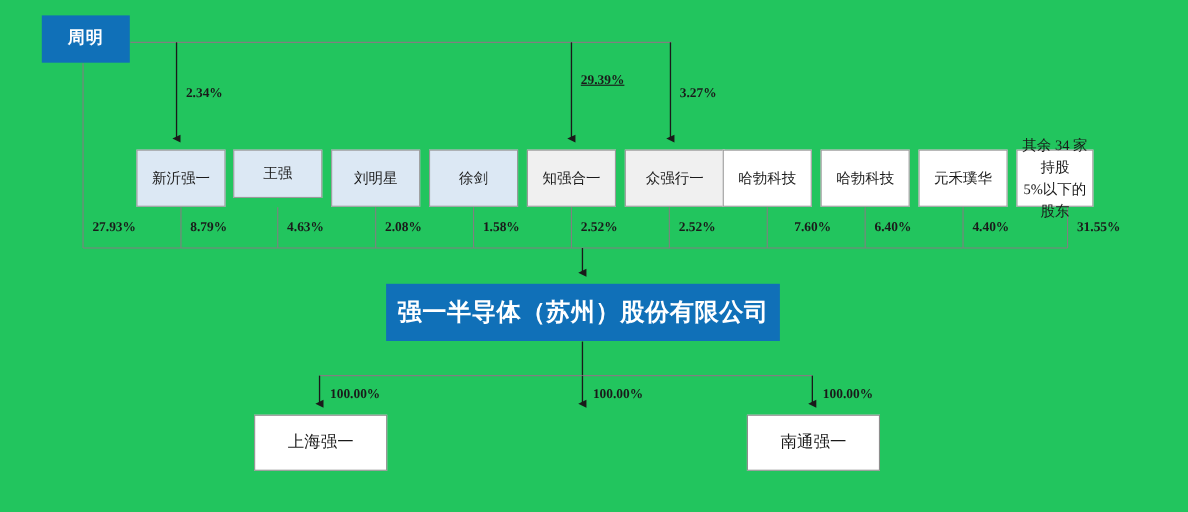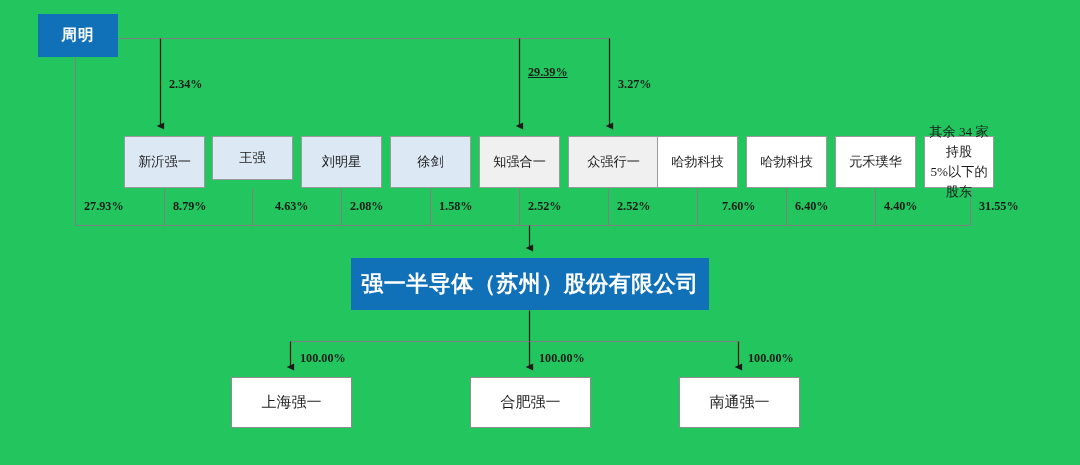--- a/index.html
+++ b/index.html
@@ -189,41 +189,38 @@
   </div>
   <div class="node node-shareholder fill-white" style="left:924px; top:136px; width:70px; height:52px;">
     <span>
       <span class="two-line">其余 34 家持股</span>
       <span class="two-line">5%以下的股东</span>
     </span>
   </div>
 
   <div class="pct pct-bold" style="left:84px; top:200px;">27.93%</div>
   <div class="pct pct-bold" style="left:173px; top:200px;">8.79%</div>
-  <div class="pct pct-bold" style="left:275px; top:200px;text-align:center;">4.63%</div>
+  <div class="pct pct-bold" style="left:261px; top:200px;text-align:center;">4.63%</div>
   <div class="pct pct-bold" style="left:350px; top:200px;">2.08%</div>
   <div class="pct pct-bold" style="left:439px; top:200px;">1.58%</div>
   <div class="pct pct-bold" style="left:528px; top:200px;">2.52%</div>
   <div class="pct pct-bold" style="left:617px; top:200px;">2.52%</div>
   <div class="pct pct-bold" style="left:706px; top:200px;margin-left:16px;">7.60%</div>
   <div class="pct pct-bold" style="left:795px; top:200px;">6.40%</div>
   <div class="pct pct-bold" style="left:884px; top:200px;">4.40%</div>
   <div class="pct pct-bold" style="left:979px; top:200px;">31.55%</div>
 
   <div class="node node-company" style="left:351px; top:258px; width:358px; height:52px;">
     <span>强一半导体（苏州）股份有限公司</span>
   </div>
 
   <div class="pct pct-bold" style="left:300px; top:352px;">100.00%</div>
   <div class="pct pct-bold" style="left:539px; top:352px;">100.00%</div>
   <div class="pct pct-bold" style="left:748px; top:352px;">100.00%</div>
 
   <div class="node node-sub" style="left:231px; top:377px; width:121px; height:51px;">
     <span>上海强一</span>
   </div>
-  <div class="node node-sub" style="left:470px; top:377px; width:121px; height:51px;">
-    <span>合肥强一</span>
-  </div>
   <div class="node node-sub" style="left:679px; top:377px; width:121px; height:51px;">
     <span>南通强一</span>
   </div>
 
 </div>
 
 </body></html>

